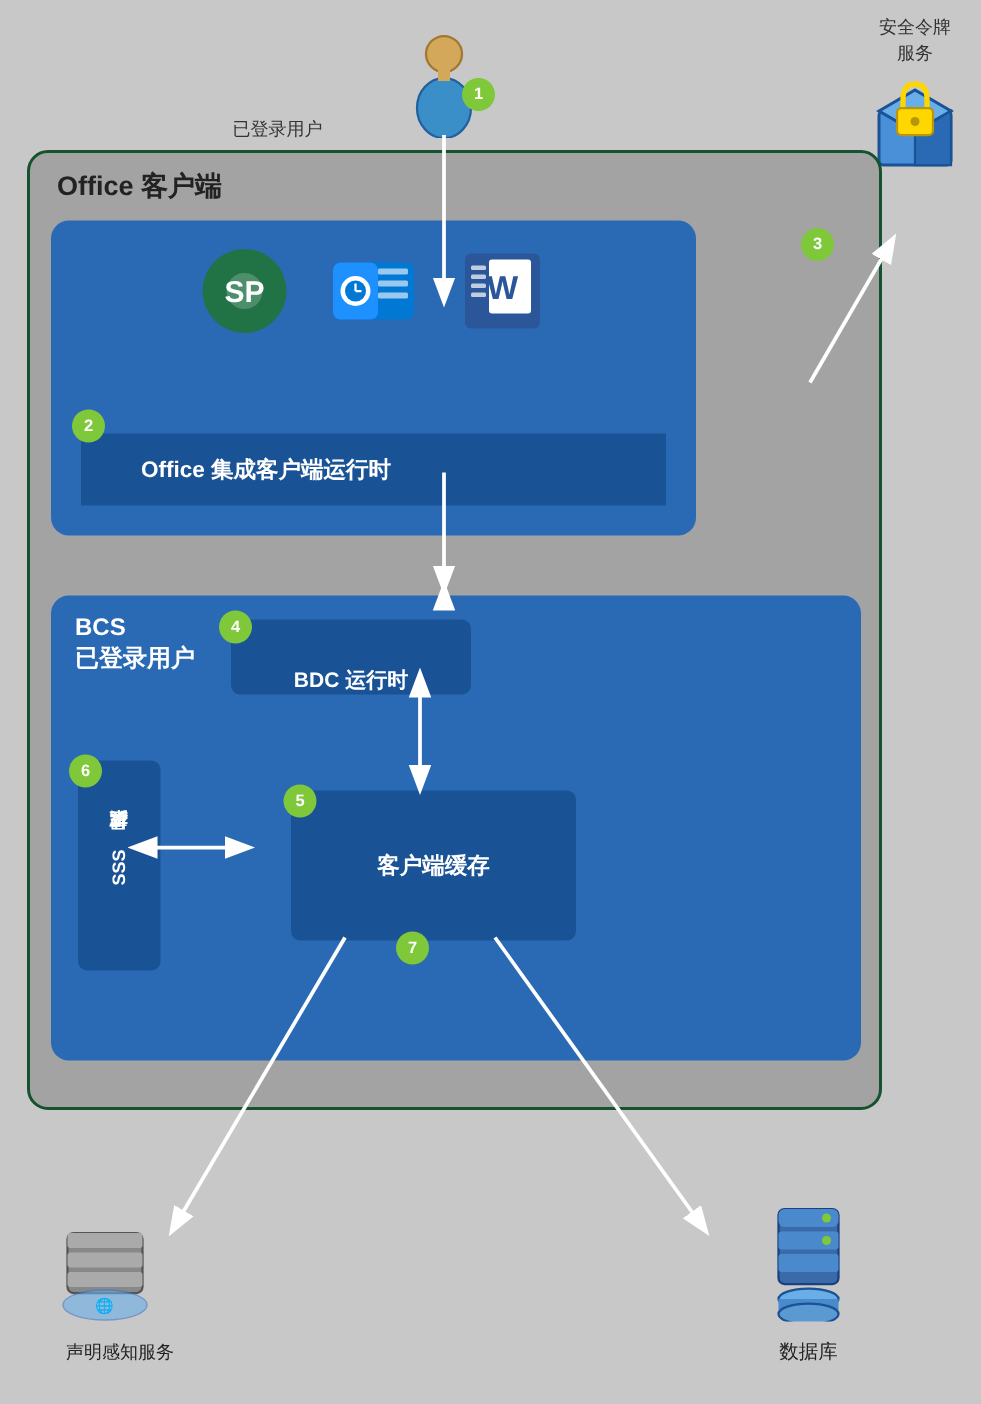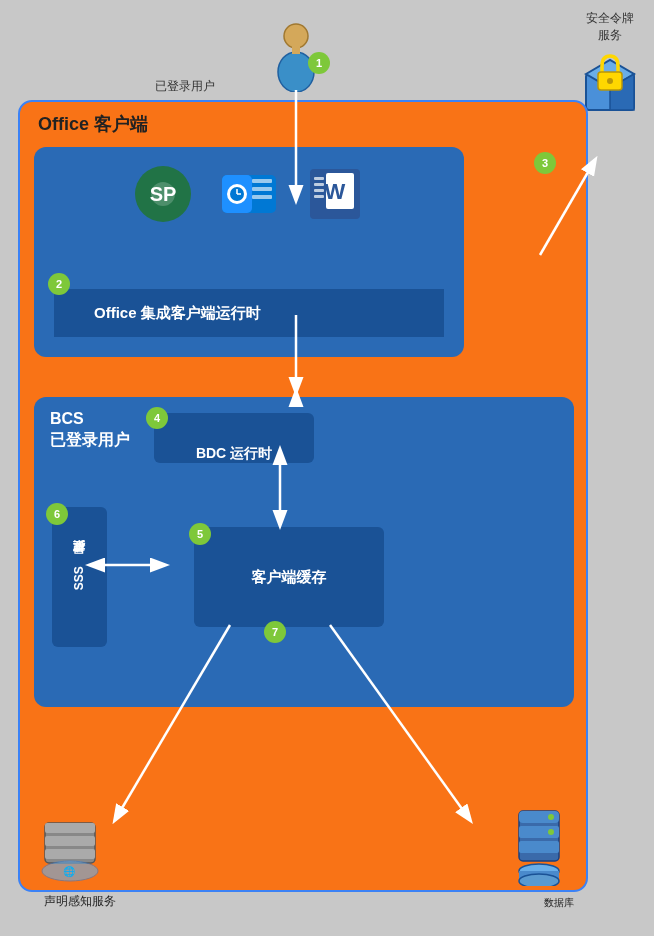--- a/index.html
+++ b/index.html
@@ -18,23 +18,23 @@
       width: 654px;
       height: 936px;
     }
 
     
     .office-client {
       position: absolute;
       top: 100px;
       left: 18px;
       width: 570px;
-      height: 792px;
-      background: #f97316;
-      border: 2px solid #3b82f6;
+      height: 640px;
+      background: #a3a3a3;
+      border: 2px solid #14532d;
       border-radius: 14px;
     }
 
     .office-client-label {
       position: absolute;
       top: 10px;
       left: 18px;
       font-size: 18px;
       font-weight: bold;
       color: #222;
@@ -222,23 +222,23 @@
     }
 
     .database {
       position: absolute;
       bottom: 26px;
       right: 80px;
       text-align: center;
     }
 
     .database-label {
-      font-size: 10px;
+      font-size: 13px;
       color: #222;
-      text-align: right;
+      text-align: center;
       margin-top: 6px;
     }
 
   </style>
 </head>
 <body>
 
 <div class="diagram-area">
 
   <div class="user-figure" style="position:absolute;top:22px;left:272px;">

